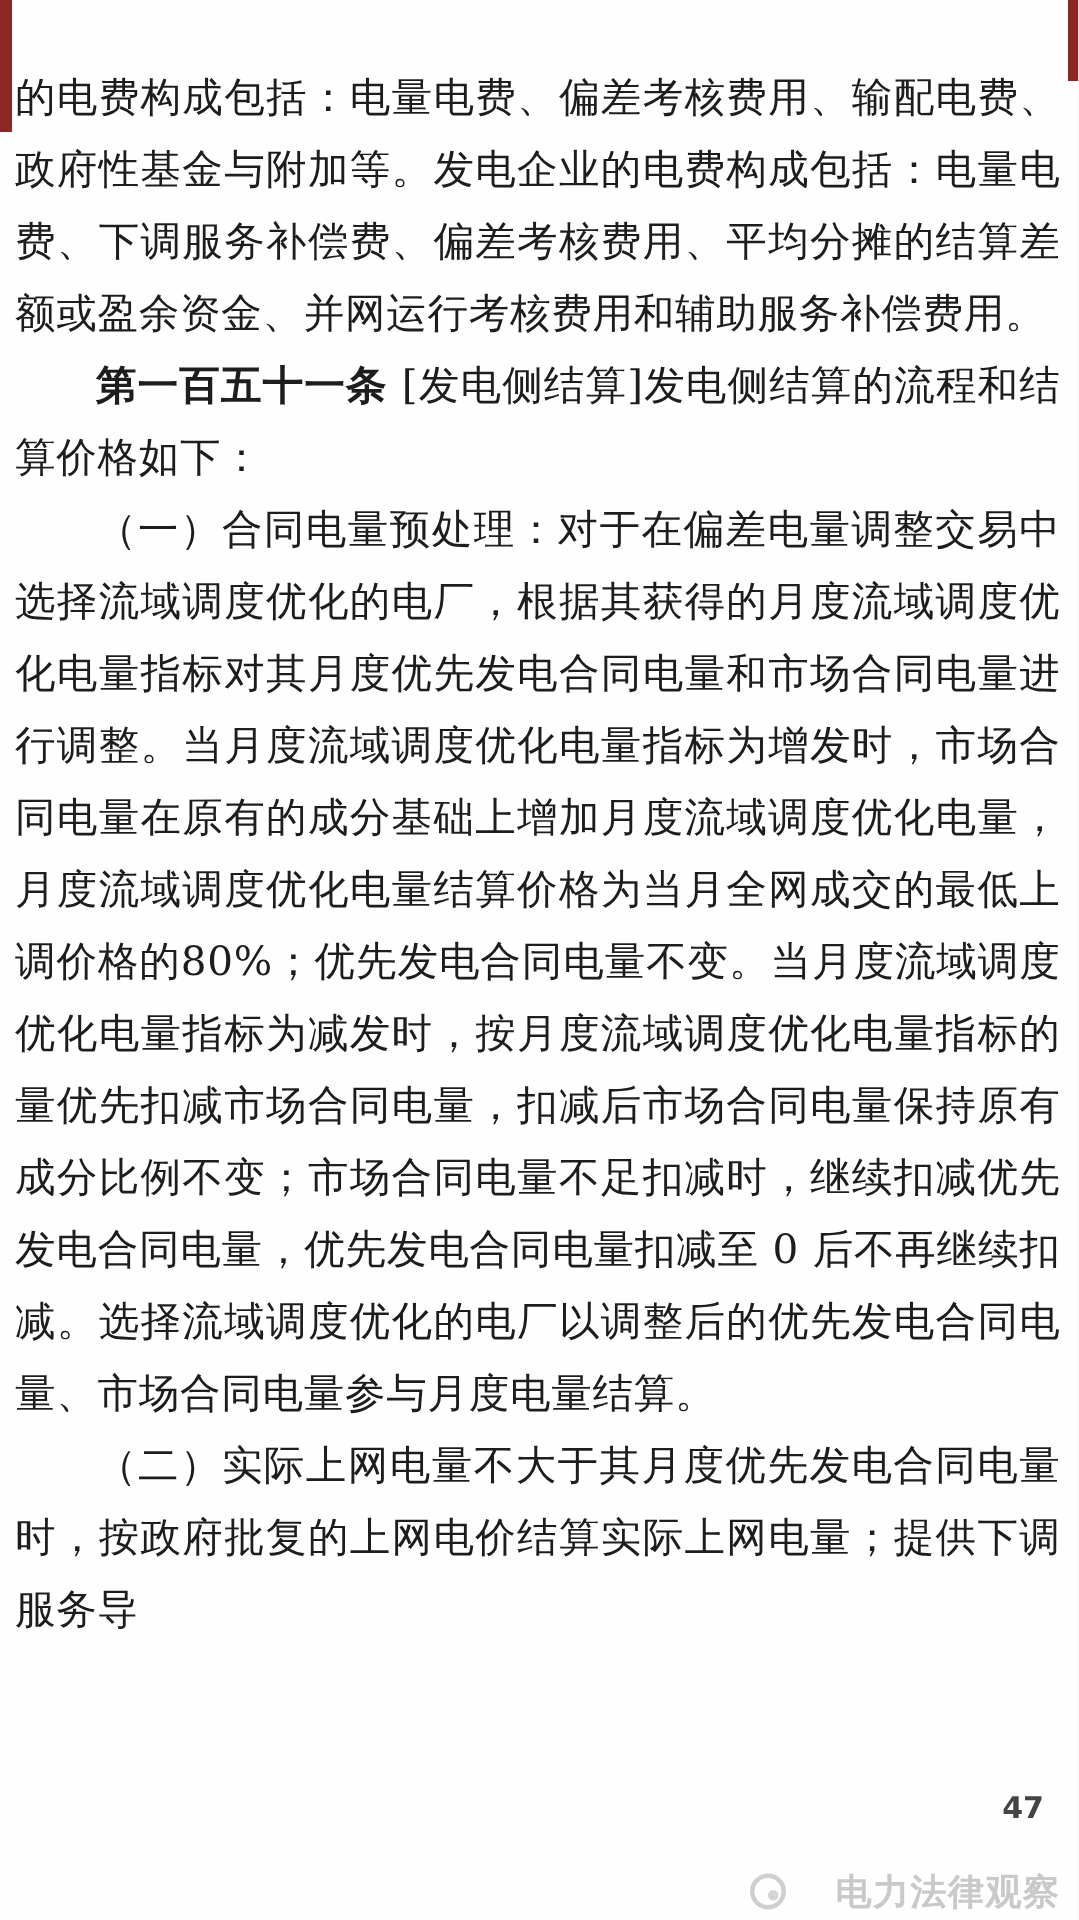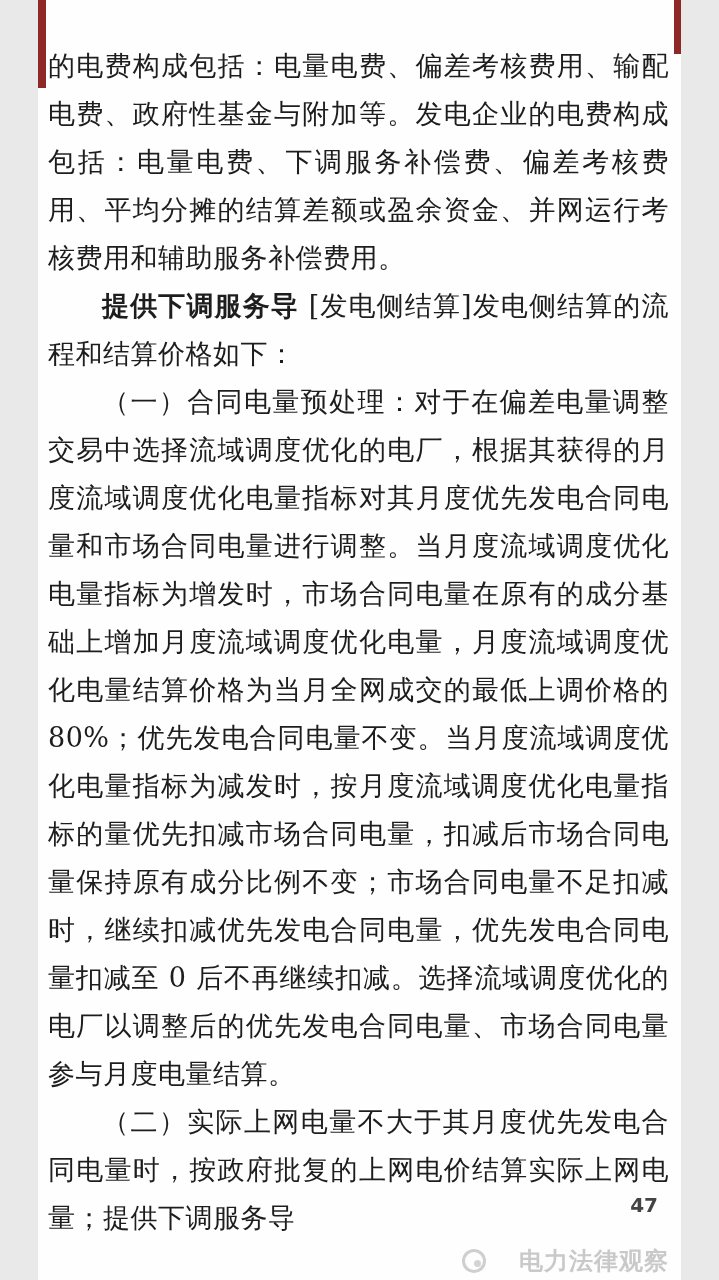--- a/index.html
+++ b/index.html
@@ -1,18 +1,18 @@
 <!DOCTYPE html>
 <html><head>
 <meta charset="utf-8">
 <style>
   html, body { margin: 0; padding: 0; background: #e9e9e9; }
   .page {
     position: relative;
-    width: 643px;
+    width: 719px;
     height: 1280px;
     margin: 0 auto;
     background: #fefefe;
     overflow: hidden;
     font-family: "DejaVu Serif", "Liberation Serif", serif;
   }
   .corner-bar {
     position: absolute;
     top: 0;
   }
@@ -79,21 +79,21 @@
 <body>
 
 <div class="page" style="background: rgb(254, 254, 254);">
 
   <div class="corner-bar left" style="background: rgb(142, 40, 38);"></div>
 
   <div class="corner-bar right" style="background: rgb(142, 40, 38);"></div>
 
   <div class="doc-body" style="color: rgb(29, 29, 29);">
       <p class="para"><span class="run">的电费构成包括：电量电费、偏差考核费用、输配电费、政府性基金与附加等。发电企业的电费构成包括：电量电费、下调服务补偿费、偏差考核费用、平均分摊的结算差额或盈余资金、并网运行考核费用和辅助服务补偿费用。</span></p>
-      <p class="para indent"><span class="run-bold">提供下调服务导</span><span class="run"> [发电侧结算]发电侧结算的流程和结算价格如下：</span></p>
+      <p class="para indent"><span class="run-bold">第一百五十一条</span><span class="run"> [发电侧结算]发电侧结算的流程和结算价格如下：</span></p>
       <p class="para indent"><span class="run">（一）合同电量预处理：对于在偏差电量调整交易中选择流域调度优化的电厂，根据其获得的月度流域调度优化电量指标对其月度优先发电合同电量和市场合同电量进行调整。当月度流域调度优化电量指标为增发时，市场合同电量在原有的成分基础上增加月度流域调度优化电量，月度流域调度优化电量结算价格为当月全网成交的最低上调价格的80%；优先发电合同电量不变。当月度流域调度优化电量指标为减发时，按月度流域调度优化电量指标的量优先扣减市场合同电量，扣减后市场合同电量保持原有成分比例不变；市场合同电量不足扣减时，继续扣减优先发电合同电量，优先发电合同电量扣减至 0 后不再继续扣减。选择流域调度优化的电厂以调整后的优先发电合同电量、市场合同电量参与月度电量结算。</span></p>
       <p class="para indent"><span class="run">（二）实际上网电量不大于其月度优先发电合同电量时，按政府批复的上网电价结算实际上网电量；提供下调服务导</span></p>
     </div>
 
   <div class="page-number">47</div>
 
   <div class="footer-brand" style="color: rgb(201, 201, 201); gap: 33px;">
     <span class="brand-icon"></span>
     <span class="brand-text">电力法律观察</span>
   </div>

